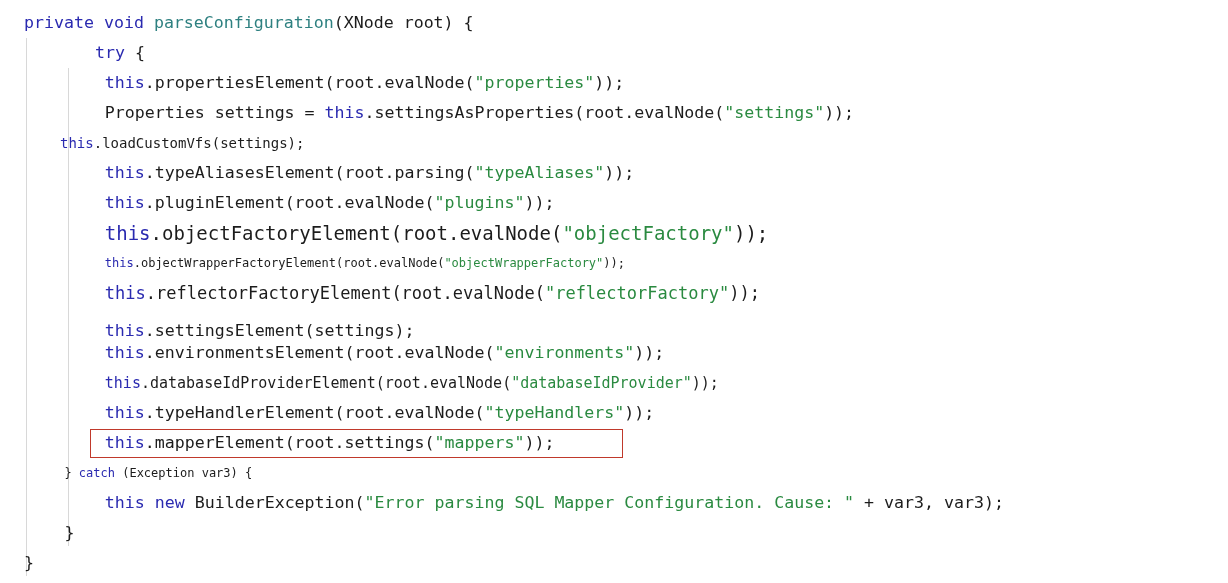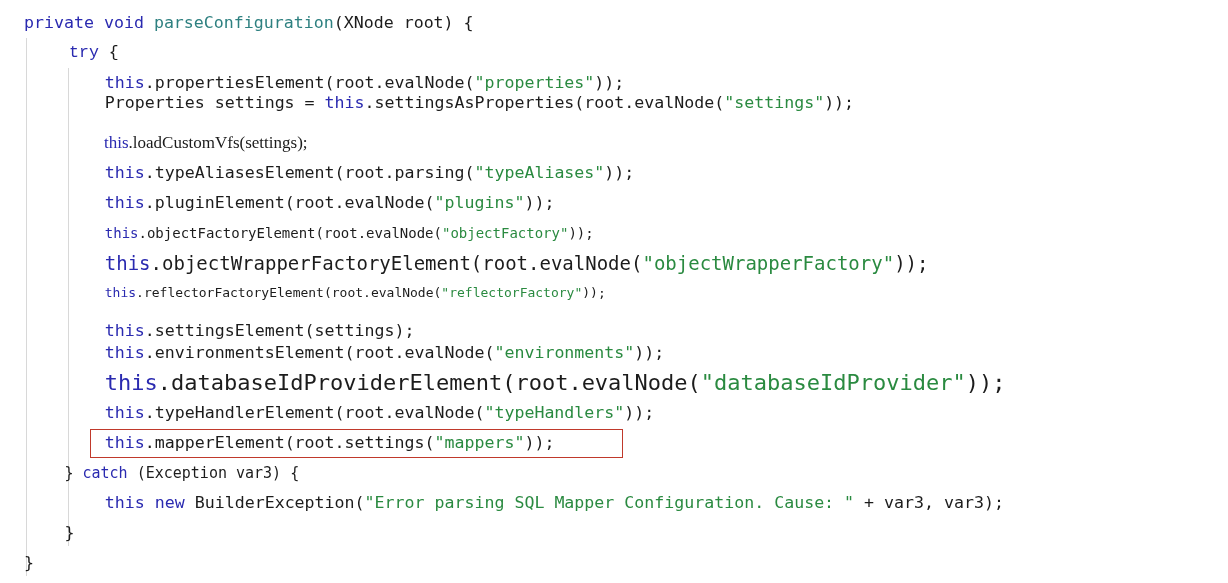--- a/index.html
+++ b/index.html
@@ -58,33 +58,33 @@
 </head>
 <body>
 
 <div id="editor">
   <div id="indent-guides-layer">
       <div class="indent-guide" style="left: 26px; top: 38px; height: 538px; background: rgb(216, 216, 216);"></div>
       <div class="indent-guide" style="left: 68px; top: 68px; height: 478px; background: rgb(216, 216, 216);"></div>
     </div>
   <div id="code-layer">
       <div class="code-line" style="top: 8px; padding-left: 24px; font-size: 16.6px; line-height: 30px;"><span class="kw">private </span><span class="kw">void </span><span class="mth">parseConfiguration</span><span class="pln">(XNode root) {</span></div>
-      <div class="code-line" style="top: 38px; padding-left: 69px; font-size: 16.6px; line-height: 30px; font-family: Liberation Mono, monospace;"><span class="kw">try</span><span class="pln"> {</span></div>
+      <div class="code-line" style="top: 38px; padding-left: 95px; font-size: 16.6px; line-height: 30px;"><span class="kw">try</span><span class="pln"> {</span></div>
       <div class="code-line" style="top: 68px; padding-left: 104.8px; font-size: 16.6px; line-height: 30px;"><span class="kw">this</span><span class="pln">.propertiesElement(root.evalNode(</span><span class="str">"properties"</span><span class="pln">));</span></div>
-      <div class="code-line" style="top: 88px; padding-left: 104.8px; font-size: 16.6px; line-height: 30px;"><span class="pln">Properties settings = </span><span class="kw">this</span><span class="pln">.settingsAsProperties(root.evalNode(</span><span class="str">"settings"</span><span class="pln">));</span></div>
-      <div class="code-line" style="top: 128px; padding-left: 104px; font-size: 17px; line-height: 30px; font-family: Liberation Serif, serif;"><span class="kw">this</span><span class="pln">.loadCustomVfs(settings);</span></div>
+      <div class="code-line" style="top: 98px; padding-left: 104.8px; font-size: 16.6px; line-height: 30px;"><span class="pln">Properties settings = </span><span class="kw">this</span><span class="pln">.settingsAsProperties(root.evalNode(</span><span class="str">"settings"</span><span class="pln">));</span></div>
+      <div class="code-line" style="top: 128px; padding-left: 60px; font-size: 14px; line-height: 30px;"><span class="kw">this</span><span class="pln">.loadCustomVfs(settings);</span></div>
       <div class="code-line" style="top: 158px; padding-left: 104.8px; font-size: 16.6px; line-height: 30px;"><span class="kw">this</span><span class="pln">.typeAliasesElement(root.parsing(</span><span class="str">"typeAliases"</span><span class="pln">));</span></div>
       <div class="code-line" style="top: 188px; padding-left: 104.8px; font-size: 16.6px; line-height: 30px;"><span class="kw">this</span><span class="pln">.pluginElement(root.evalNode(</span><span class="str">"plugins"</span><span class="pln">));</span></div>
-      <div class="code-line" style="top: 218px; padding-left: 104.8px; font-size: 14px; line-height: 30px;"><span class="kw">this</span><span class="pln">.objectFactoryElement(root.evalNode(</span><span class="str">"objectFactory"</span><span class="pln">));</span></div>
-      <div class="code-line" style="top: 248px; padding-left: 104.8px; font-size: 19px; line-height: 30px;"><span class="kw">this</span><span class="pln">.objectWrapperFactoryElement(root.evalNode(</span><span class="str">"objectWrapperFactory"</span><span class="pln">));</span></div>
-      <div class="code-line" style="top: 278px; padding-left: 104.8px; font-size: 13px; line-height: 30px;"><span class="kw">this</span><span class="pln">.reflectorFactoryElement(root.evalNode(</span><span class="str">"reflectorFactory"</span><span class="pln">));</span></div>
+      <div class="code-line" style="top: 218px; padding-left: 104.8px; font-size: 19px; line-height: 30px;"><span class="kw">this</span><span class="pln">.objectFactoryElement(root.evalNode(</span><span class="str">"objectFactory"</span><span class="pln">));</span></div>
+      <div class="code-line" style="top: 248px; padding-left: 104.8px; font-size: 12px; line-height: 30px;"><span class="kw">this</span><span class="pln">.objectWrapperFactoryElement(root.evalNode(</span><span class="str">"objectWrapperFactory"</span><span class="pln">));</span></div>
+      <div class="code-line" style="top: 278px; padding-left: 104.8px; font-size: 17px; line-height: 30px;"><span class="kw">this</span><span class="pln">.reflectorFactoryElement(root.evalNode(</span><span class="str">"reflectorFactory"</span><span class="pln">));</span></div>
       <div class="code-line" style="top: 316px; padding-left: 104.8px; font-size: 16.6px; line-height: 30px;"><span class="kw">this</span><span class="pln">.settingsElement(settings);</span></div>
       <div class="code-line" style="top: 338px; padding-left: 104.8px; font-size: 16.6px; line-height: 30px;"><span class="kw">this</span><span class="pln">.environmentsElement(root.evalNode(</span><span class="str">"environments"</span><span class="pln">));</span></div>
-      <div class="code-line" style="top: 368px; padding-left: 104.8px; font-size: 22px; line-height: 30px;"><span class="kw">this</span><span class="pln">.databaseIdProviderElement(root.evalNode(</span><span class="str">"databaseIdProvider"</span><span class="pln">));</span></div>
+      <div class="code-line" style="top: 368px; padding-left: 104.8px; font-size: 15px; line-height: 30px;"><span class="kw">this</span><span class="pln">.databaseIdProviderElement(root.evalNode(</span><span class="str">"databaseIdProvider"</span><span class="pln">));</span></div>
       <div class="code-line" style="top: 398px; padding-left: 104.8px; font-size: 16.6px; line-height: 30px;"><span class="kw">this</span><span class="pln">.typeHandlerElement(root.evalNode(</span><span class="str">"typeHandlers"</span><span class="pln">));</span></div>
       <div class="code-line" style="top: 428px; padding-left: 104.8px; font-size: 16.6px; line-height: 30px;"><span class="kw">this</span><span class="pln">.mapperElement(root.settings(</span><span class="str">"mappers"</span><span class="pln">));</span></div>
-      <div class="code-line" style="top: 458px; padding-left: 64.4px; font-size: 15px; line-height: 30px;"><span class="pln">} </span><span class="kw">catch</span><span class="pln"> (Exception var3) {</span></div>
+      <div class="code-line" style="top: 458px; padding-left: 64.4px; font-size: 12px; line-height: 30px;"><span class="pln">} </span><span class="kw">catch</span><span class="pln"> (Exception var3) {</span></div>
       <div class="code-line" style="top: 488px; padding-left: 104.8px; font-size: 16.6px; line-height: 30px;"><span class="kw">this </span><span class="kw">new </span><span class="pln">BuilderException(</span><span class="str">"Error parsing SQL Mapper Configuration. Cause: "</span><span class="pln"> + var3, var3);</span></div>
       <div class="code-line" style="top: 518px; padding-left: 64.4px; font-size: 16.6px; line-height: 30px;"><span class="pln">}</span></div>
       <div class="code-line" style="top: 548px; padding-left: 24px; font-size: 16.6px; line-height: 30px;"><span class="pln">}</span></div>
     </div>
   <div id="highlight-box" style="left: 90px; top: 429px; width: 533px; height: 29px; border-color: rgb(192, 57, 43);"></div>
 </div>
 
 </body></html>

